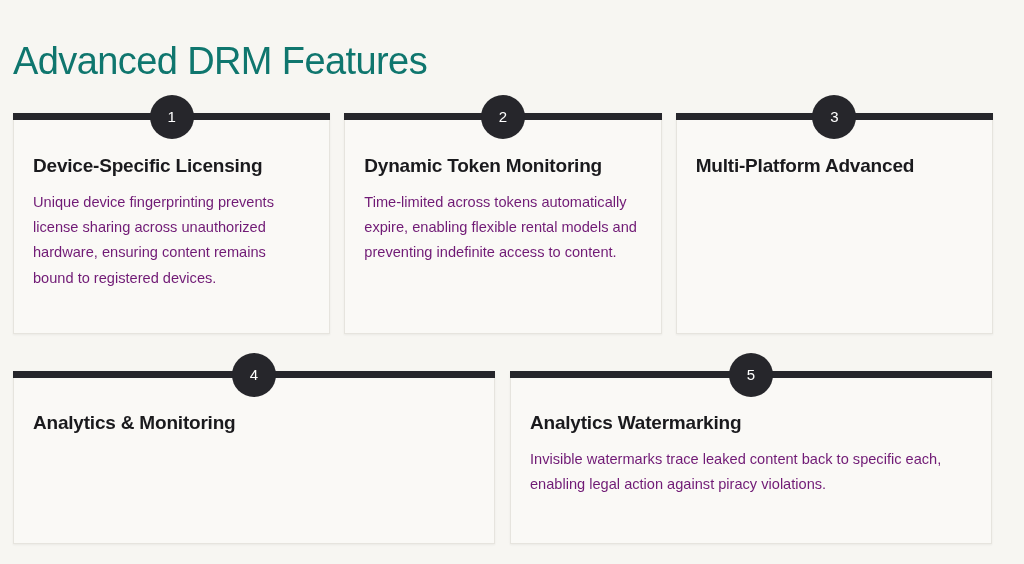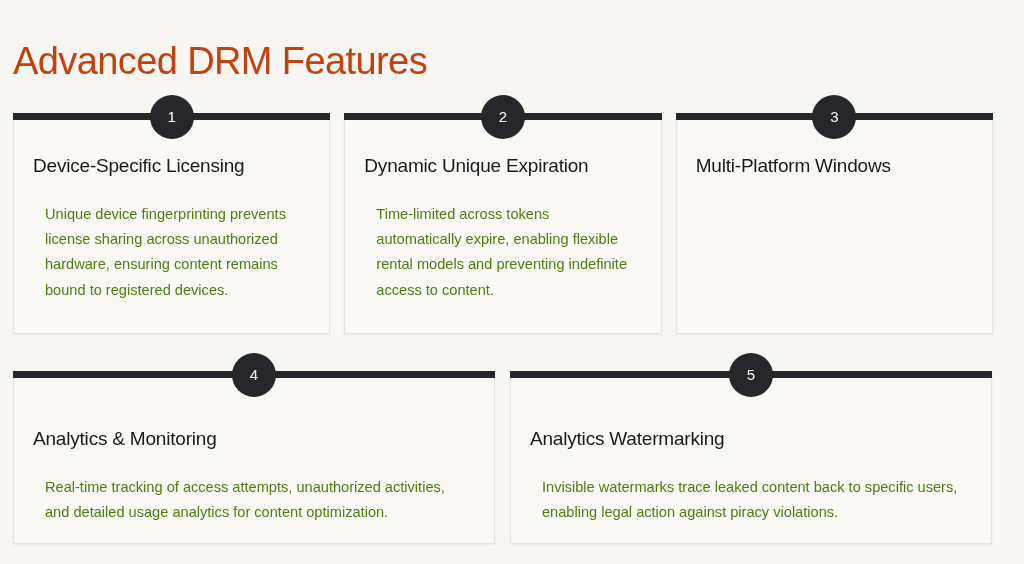--- a/index.html
+++ b/index.html
@@ -15,21 +15,21 @@
     position: relative;
   }
 
   .page-title {
     position: absolute;
     left: 13px;
     top: 12px;
     font-size: 38px;
     font-weight: 400;
     letter-spacing: -0.6px;
-    color: #c2410c;
+    color: #0f766e;
     line-height: 48px;
     white-space: nowrap;
   }
 
   .rows {
     position: absolute;
     left: 0;
     top: 0;
     width: 1024px;
   }
@@ -98,37 +98,37 @@
   }
 
   .card-inner {
     padding: 0 19px;
   }
 
   .card-title {
     margin: 0;
     padding-top: 41px;
     font-size: 19px;
-    font-weight: 400;
+    font-weight: 700;
     letter-spacing: -0.2px;
     color: #1a1a1d;
     line-height: 24px;
   }
 
   .card-body {
-    margin: 12px;
+    margin: 0;
     padding-top: 12px;
     font-size: 14.6px;
     font-weight: 400;
     line-height: 25.2px;
-    color: #4d7c0f;
+    color: #701a75;
   }
 
   .row-bottom .card-title {
-    padding-top: 56px;
+    padding-top: 40px;
   }
 </style>
 </head>
 <body>
 
 <h1 class="page-title">Advanced DRM Features</h1>
 
 <div class="rows">
 
   <div class="row row-top">
@@ -139,50 +139,49 @@
       <div class="card-inner">
         <h2 class="card-title">Device-Specific Licensing</h2>
         <p class="card-body">Unique device fingerprinting prevents license sharing across unauthorized hardware, ensuring content remains bound to registered devices.</p>
       </div>
     </div>
 
     <div class="card">
       <div class="card-bar"></div>
       <div class="card-badge">2</div>
       <div class="card-inner">
-        <h2 class="card-title">Dynamic Unique Expiration</h2>
+        <h2 class="card-title">Dynamic Token Monitoring</h2>
         <p class="card-body">Time-limited across tokens automatically expire, enabling flexible rental models and preventing indefinite access to content.</p>
       </div>
     </div>
 
     <div class="card">
       <div class="card-bar"></div>
       <div class="card-badge">3</div>
       <div class="card-inner">
-        <h2 class="card-title">Multi-Platform Windows</h2>
+        <h2 class="card-title">Multi-Platform Advanced</h2>
       </div>
     </div>
 
   </div>
 
   <div class="row row-bottom">
 
     <div class="card">
       <div class="card-bar"></div>
       <div class="card-badge">4</div>
       <div class="card-inner">
         <h2 class="card-title">Analytics &amp; Monitoring</h2>
-        <p class="card-body">Real-time tracking of access attempts, unauthorized activities, and detailed usage analytics for content optimization.</p>
       </div>
     </div>
 
     <div class="card">
       <div class="card-bar"></div>
       <div class="card-badge">5</div>
       <div class="card-inner">
         <h2 class="card-title">Analytics Watermarking</h2>
-        <p class="card-body">Invisible watermarks trace leaked content back to specific users, enabling legal action against piracy violations.</p>
+        <p class="card-body">Invisible watermarks trace leaked content back to specific each, enabling legal action against piracy violations.</p>
       </div>
     </div>
 
   </div>
 
 </div>
 
 </body></html>

